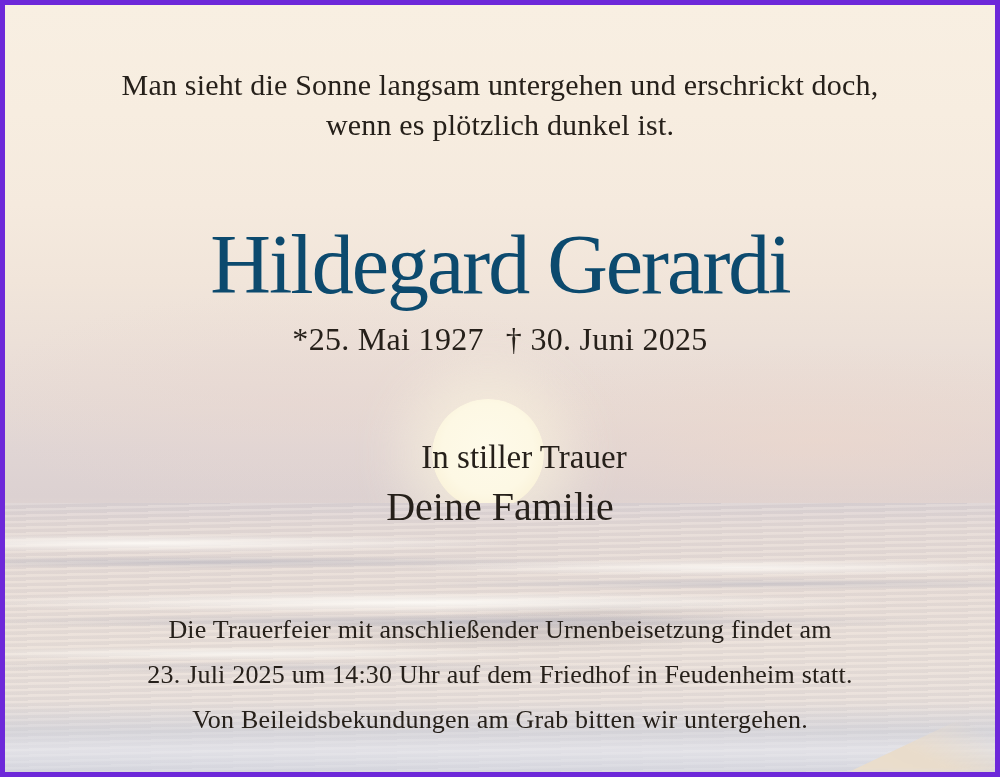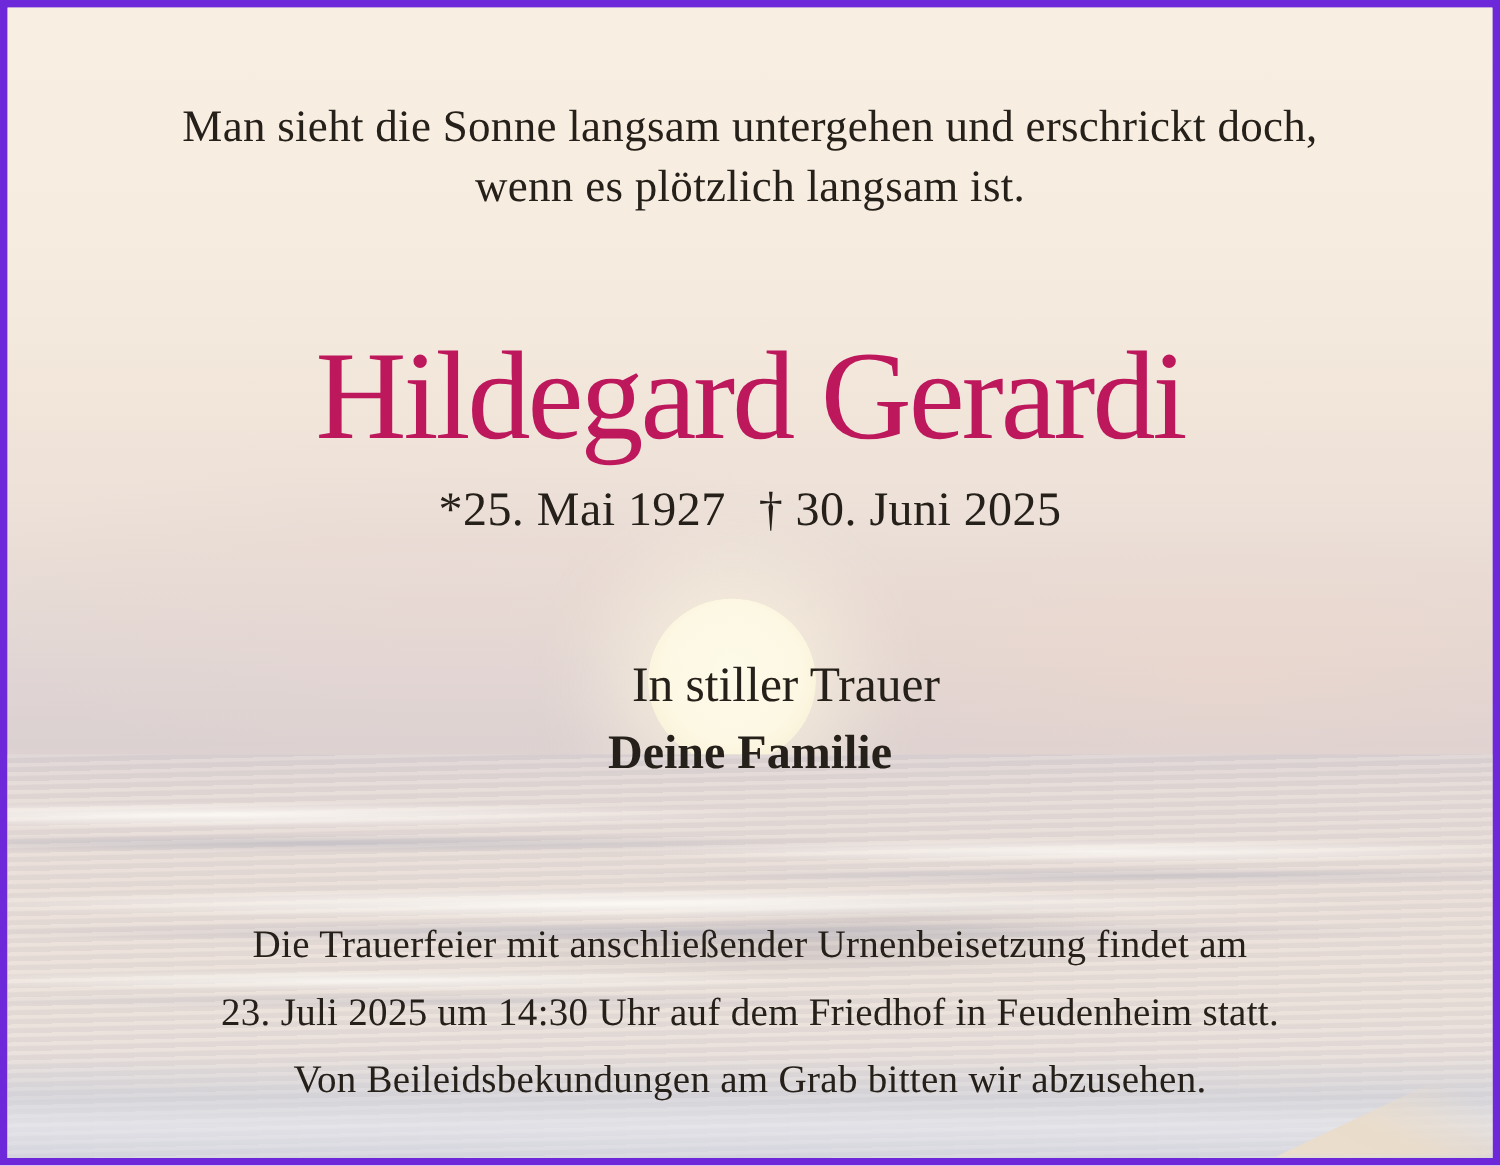--- a/index.html
+++ b/index.html
@@ -137,21 +137,21 @@
     line-height: 40px;
     letter-spacing: 0.2px;
   }
 
   .name {
     top: 212px;
     font-size: 84px;
     font-weight: normal;
     line-height: 1.15;
     letter-spacing: -2px;
-    color: #be185d;
+    color: #0c4a6e;
   }
 
   .dates {
     top: 316px;
     font-size: 32px;
     font-weight: normal;
     letter-spacing: 0.3px;
   }
 
   .dates .death {
@@ -159,22 +159,22 @@
   }
 
   .mourn-1 {
     top: 434px;
     font-size: 33px;
     padding-left: 48px;
   }
 
   .mourn-2 {
     top: 478px;
-    font-size: 32px;
-    font-weight: bold;
+    font-size: 40px;
+    font-weight: normal;
   }
 
   .funeral {
     top: 602px;
     font-size: 26px;
     line-height: 45px;
     letter-spacing: 0.2px;
   }
 </style>
 </head>
@@ -184,32 +184,32 @@
 
   <div class="bg-sky"></div>
   <div class="sun"></div>
   <div class="sea"></div>
   <div class="sand"></div>
 
   <div class="content">
 
     <p class="quote">
       <span>Man sieht die Sonne langsam untergehen und erschrickt doch,</span><br>
-      <span>wenn es plötzlich langsam ist.</span>
+      <span>wenn es plötzlich dunkel ist.</span>
     </p>
 
     <h1 class="name">Hildegard Gerardi</h1>
 
     <p class="dates">
       <span class="birth">*25. Mai 1927</span><span class="death">† 30. Juni 2025</span>
     </p>
 
     <p class="mourn-1">In stiller Trauer</p>
     <p class="mourn-2">Deine Familie</p>
 
     <p class="funeral">
       <span>Die Trauerfeier mit anschließender Urnenbeisetzung findet am</span><br>
       <span>23. Juli 2025 um 14:30 Uhr auf dem Friedhof in Feudenheim statt.</span><br>
-      <span>Von Beileidsbekundungen am Grab bitten wir abzusehen.</span>
+      <span>Von Beileidsbekundungen am Grab bitten wir untergehen.</span>
     </p>
 
   </div>
 </div>
 
 </body></html>

